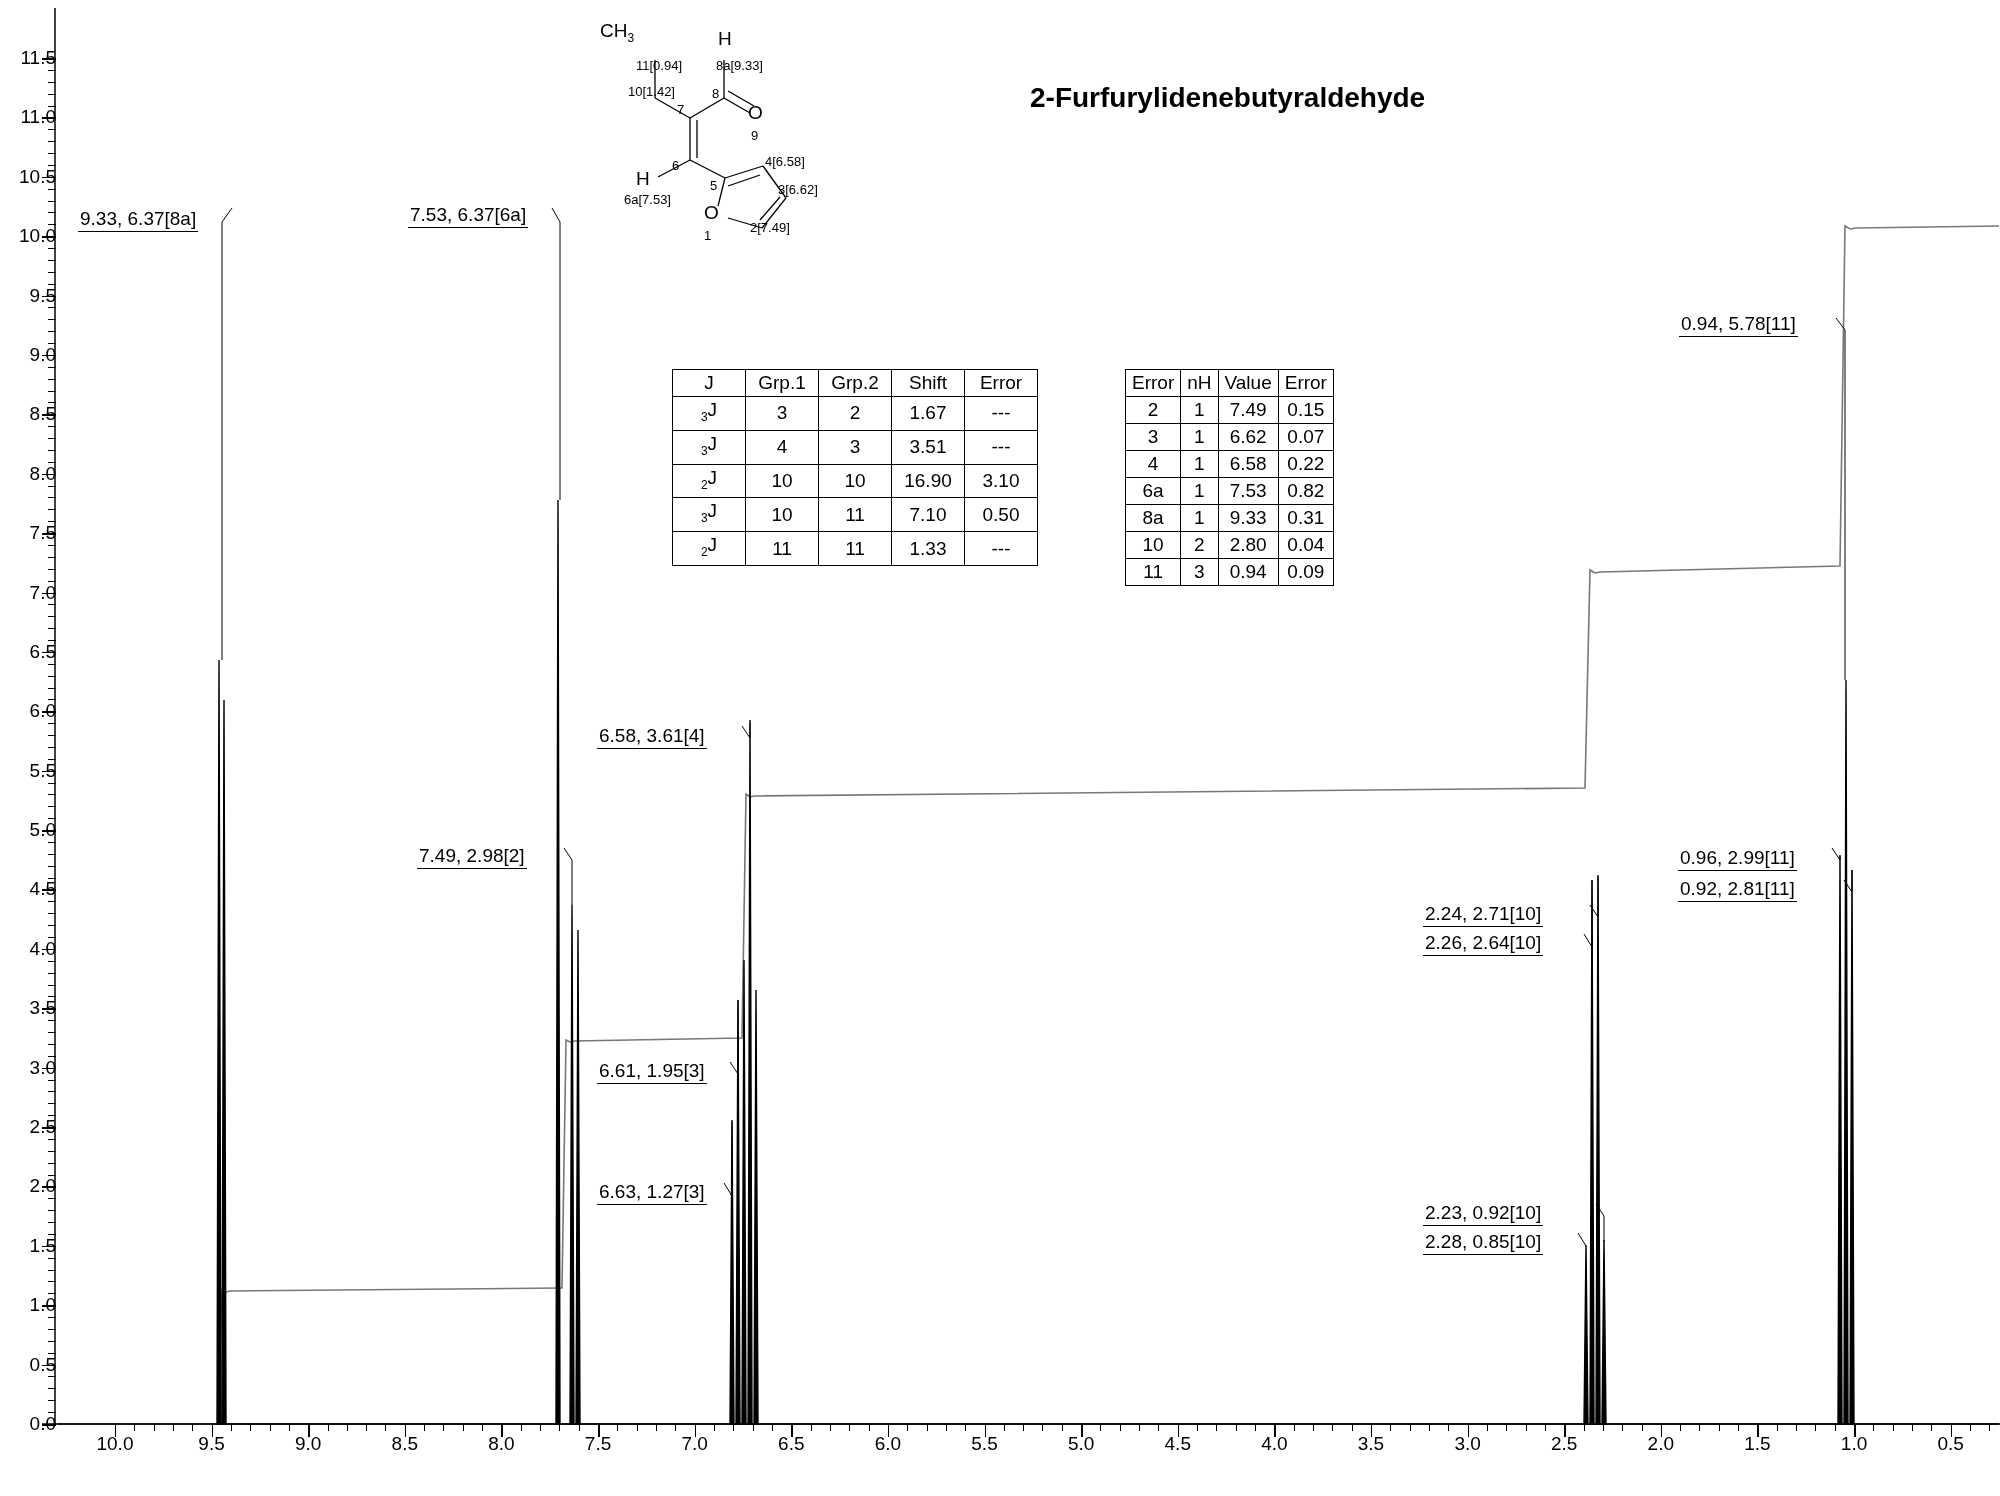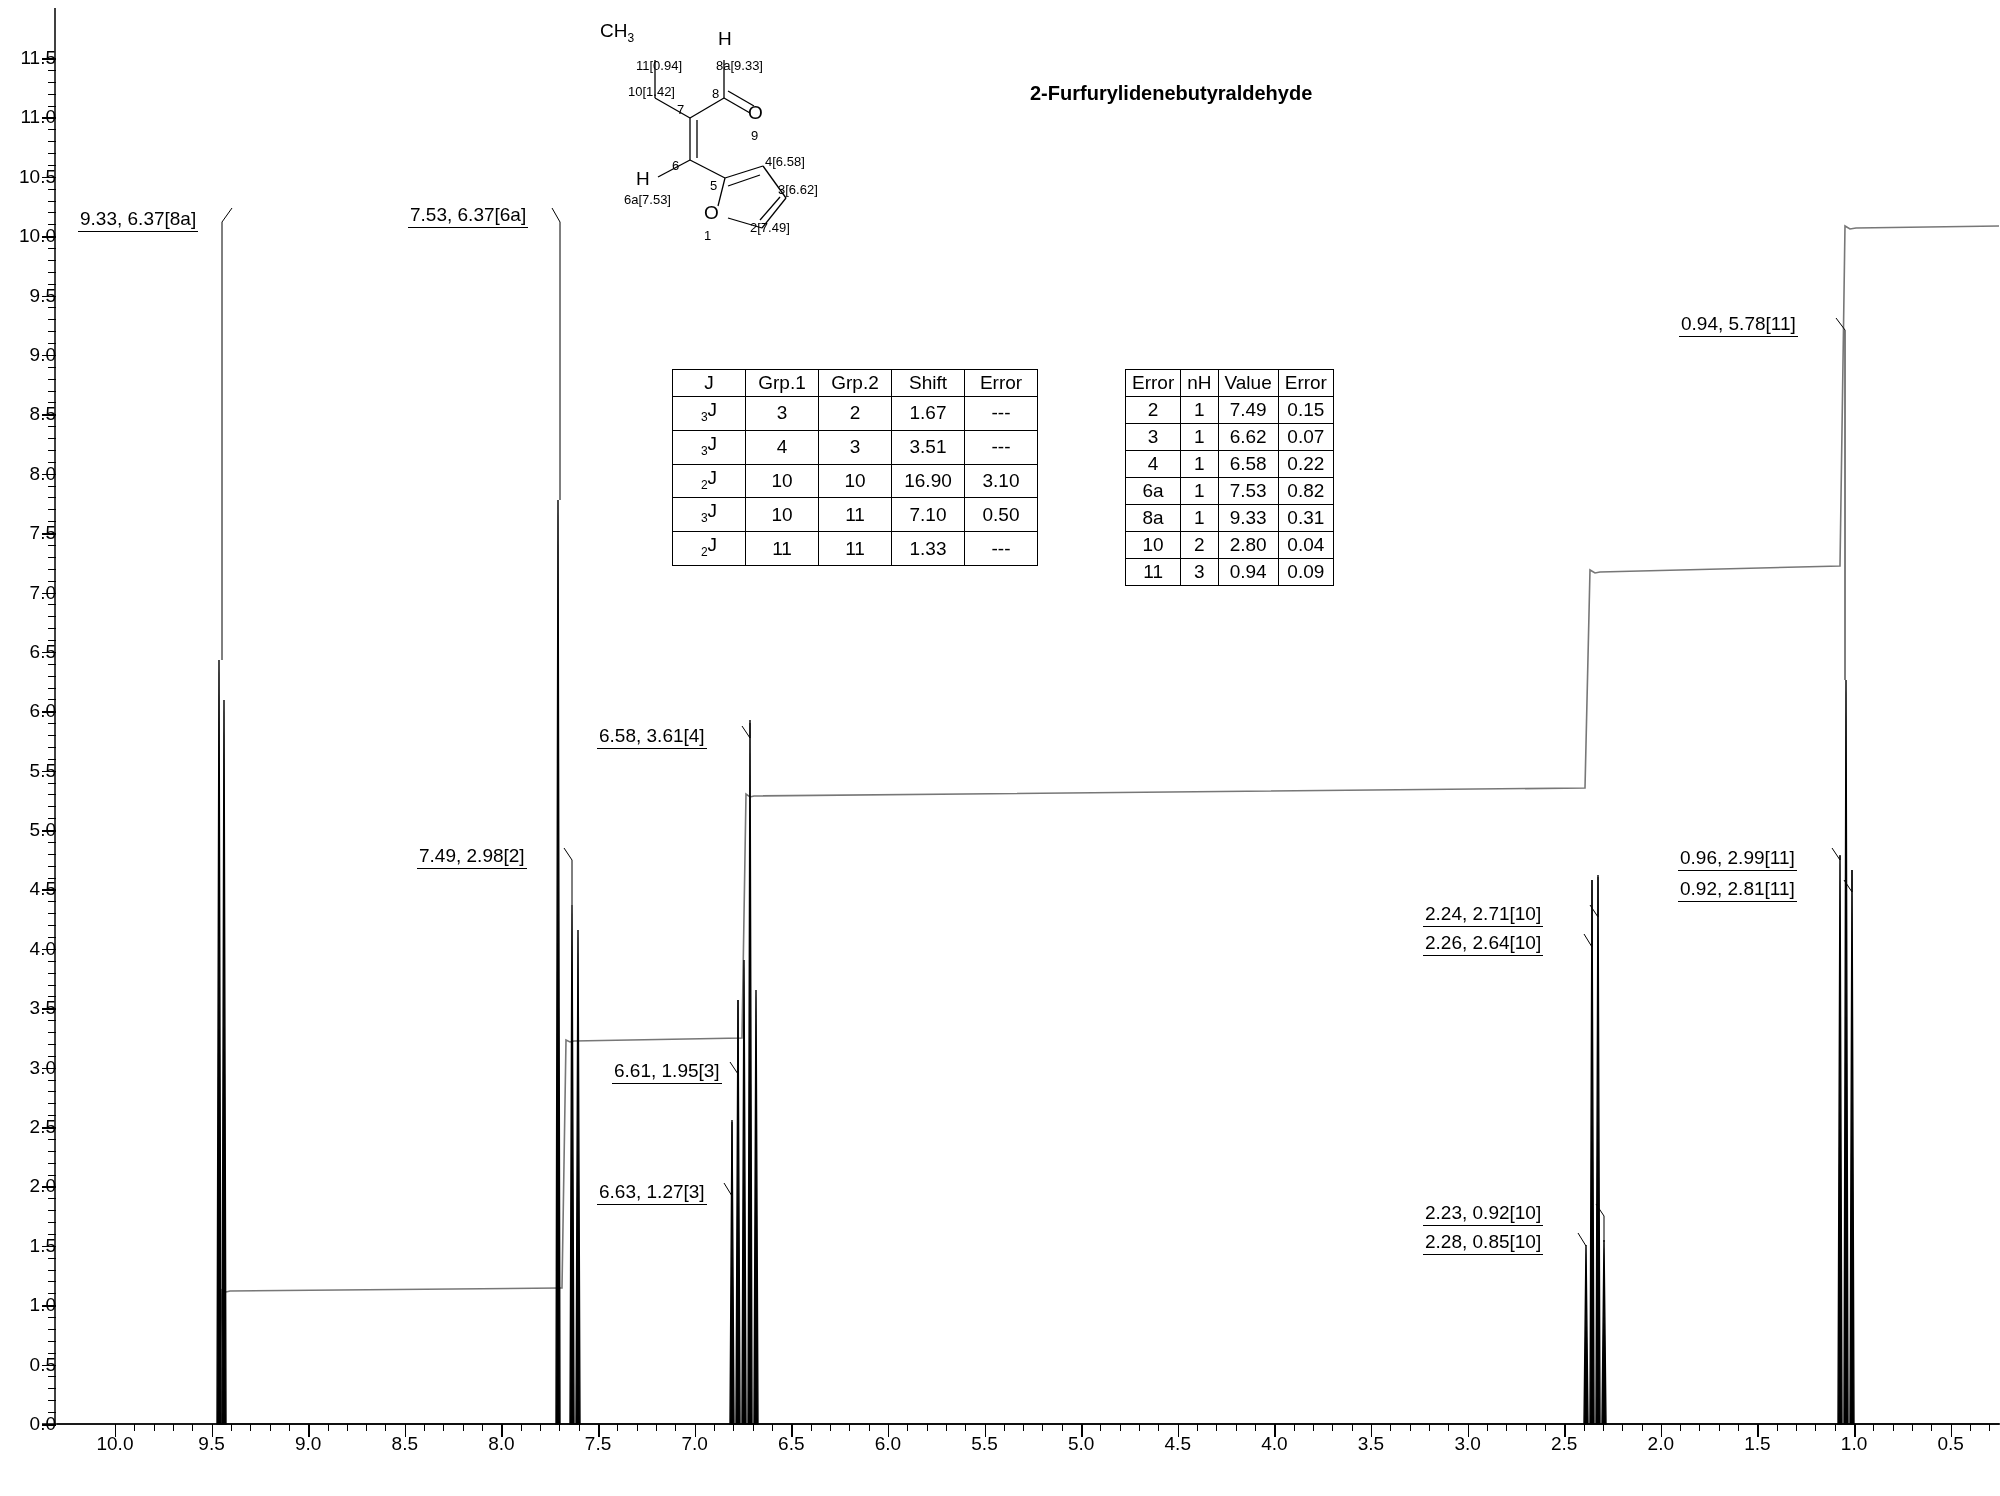--- a/index.html
+++ b/index.html
@@ -3,21 +3,21 @@
 <meta charset="utf-8">
 <style>
   html,body{margin:0;padding:0;background:#ffffff;}
   body{width:2000px;height:1496px;position:relative;font-family:"Liberation Sans",sans-serif;color:#000;}
   #stage{position:absolute;left:0;top:0;width:2000px;height:1496px;overflow:hidden;}
   .ylabel{position:absolute;font-size:19px;text-align:right;width:56px;line-height:19px;}
   .xlabel{position:absolute;font-size:19px;text-align:center;width:60px;line-height:19px;}
   .tick{position:absolute;background:#000;}
 
   
-  #title{position:absolute;left:1030px;top:82px;font-size:20px;font-weight:bold;white-space:nowrap;}
+  #title{position:absolute;left:1030px;top:82px;font-size:28px;font-weight:bold;white-space:nowrap;}
 
   
   #mol{position:absolute;left:600px;top:20px;width:330px;height:240px;}
   #mol svg{position:absolute;left:0;top:0;}
   .mlab{position:absolute;font-size:13px;white-space:nowrap;}
   .matom{position:absolute;font-size:19px;white-space:nowrap;}
   .matom sub{font-size:12px;}
 
   
   table.jt{position:absolute;border-collapse:collapse;font-size:19px;}
@@ -532,19 +532,19 @@
   <div id="annots">
       <div class="plab" style="left: 78px; top: 208px;">9.33, 6.37[8a]</div>
       <div class="plab" style="left: 408px; top: 204px;">7.53, 6.37[6a]</div>
       <div class="plab" style="left: 1679px; top: 313px;">0.94, 5.78[11]</div>
       <div class="plab" style="left: 597px; top: 725px;">6.58, 3.61[4]</div>
       <div class="plab" style="left: 417px; top: 845px;">7.49, 2.98[2]</div>
       <div class="plab" style="left: 1678px; top: 847px;">0.96, 2.99[11]</div>
       <div class="plab" style="left: 1678px; top: 878px;">0.92, 2.81[11]</div>
       <div class="plab" style="left: 1423px; top: 903px;">2.24, 2.71[10]</div>
       <div class="plab" style="left: 1423px; top: 932px;">2.26, 2.64[10]</div>
-      <div class="plab" style="left: 597px; top: 1060px; margin-left: 15px;">6.61, 1.95[3]</div>
+      <div class="plab" style="left: 597px; top: 1060px;">6.61, 1.95[3]</div>
       <div class="plab" style="left: 1423px; top: 1202px;">2.23, 0.92[10]</div>
       <div class="plab" style="left: 1423px; top: 1231px;">2.28, 0.85[10]</div>
       <div class="plab" style="left: 597px; top: 1181px; text-align: right;">6.63, 1.27[3]</div>
     </div>
 
 </div>
 
 </body></html>

